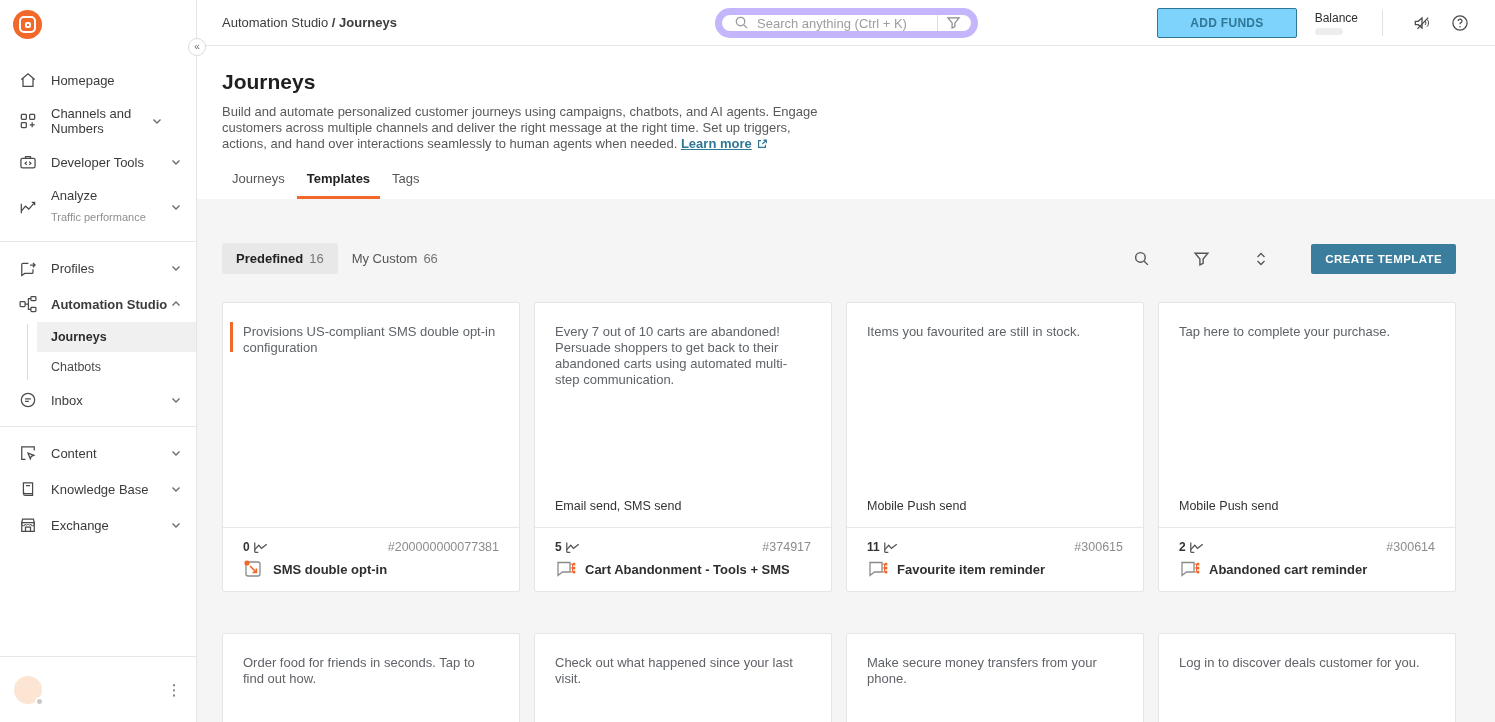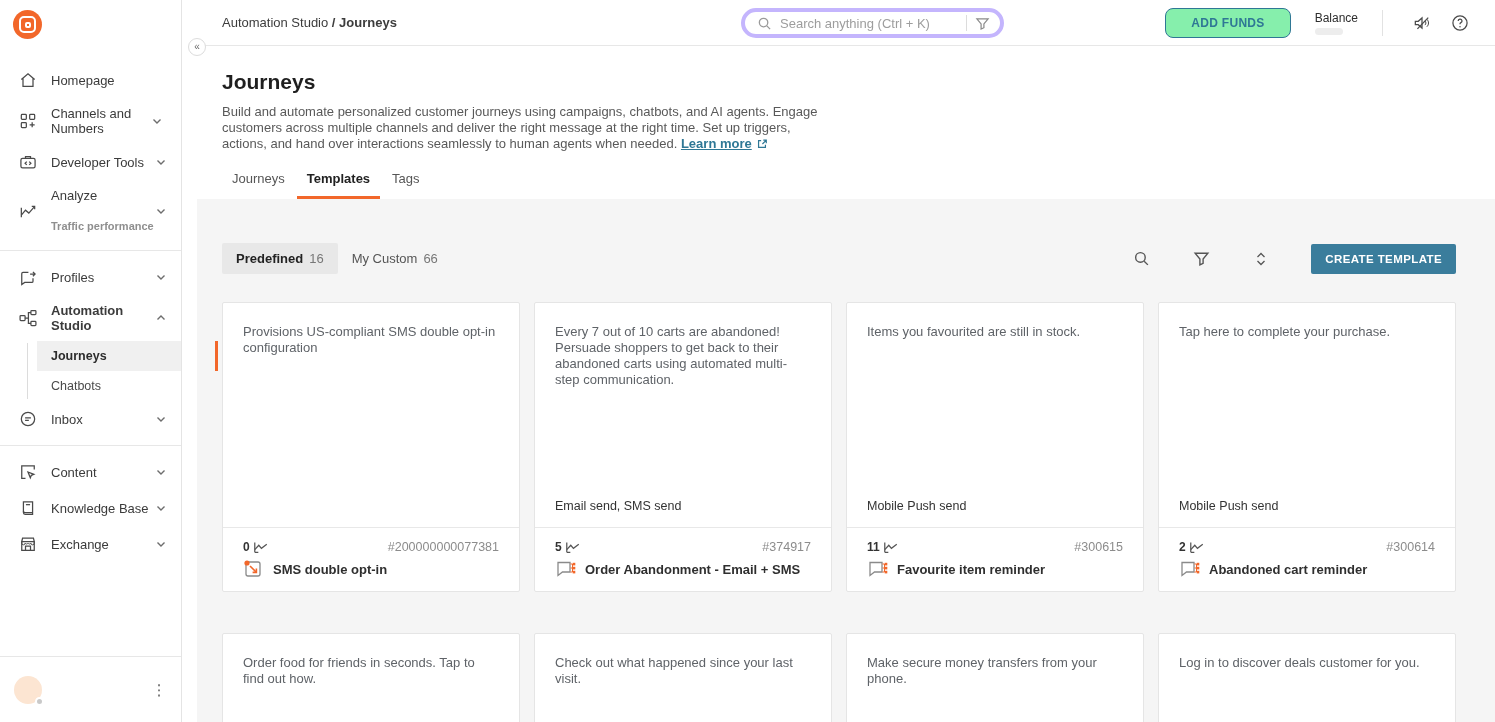--- a/index.html
+++ b/index.html
@@ -1,34 +1,34 @@
 <!DOCTYPE html>
 <html><head>
 <meta charset="utf-8">
 <style>
   * { margin:0; padding:0; box-sizing:border-box; }
   html,body { width:1495px; height:722px; overflow:hidden; background:#fff;
     font-family:"Liberation Sans", sans-serif; color:#3b3b3b; }
 
   
-  .sidebar { position:absolute; left:0; top:0; width:182px; height:722px;
+  .sidebar { position:absolute; left:0; top:0; width:197px; height:722px;
     background:#fff; border-right:1px solid #e4e4e4; z-index:5; }
   .logo-wrap { padding:10px 0 0 13px; height:58px; }
   .logo { width:29px; height:29px; border-radius:50%; background:#f2672a;
     display:flex; align-items:center; justify-content:center; }
   .logo-ring { width:17px; height:17px; border:2.5px solid #fff; border-radius:5px;
     display:flex; align-items:center; justify-content:center; }
   .logo-core { width:6px; height:6px; border:2px solid #fff; border-radius:2px; }
   .nav { padding-top:4px; }
   .nav-item { display:flex; align-items:center; padding:8px 14px 8px 18px;
     min-height:34px; cursor:pointer; position:relative; }
   .nav-icon { width:20px; height:20px; flex:0 0 20px; margin-right:13px; color:#4a4a4a; }
   .nav-icon svg { width:20px; height:20px; display:block; }
   .nav-label { font-size:13px; color:#3b3b3b; line-height:15px; flex:1; }
-  .nav-label .sub { display:block; font-size:11px; color:#8f8f8f; margin-top:16px;font-weight:bold; }
+  .nav-label .sub { display:block; font-size:11px; color:#8f8f8f; margin-top:7px; }
   .nav-item.bold .nav-label { font-weight:bold; }
   .chev { width:12px; height:12px; color:#6d6d6d; flex:0 0 12px; }
   .chev svg { width:12px; height:12px; display:block; }
   .nav-divider { height:1px; background:#e7e7e7; margin:8px 0; }
   .sub-wrap { position:relative; padding-left:27px; }
   .tree-line { position:absolute; left:27px; top:2px; bottom:2px; width:1px; background:#dcdcdc; }
   .sub-item { position:relative; margin-left:10px; padding:8px 0 8px 14px;
     font-size:12.5px; color:#4a4a4a; cursor:pointer; }
   .sub-item.active { background:#f0f0f0; font-weight:bold; color:#2c2c2c; }
   .active-bar { position:absolute; right:-37px; top:0; bottom:0; width:3px; background:#f2672a; }
@@ -42,33 +42,33 @@
   .collapse-btn { position:absolute; left:188px; top:38px; width:18px; height:18px;
     background:#fff; border:1px solid #dcdcdc; border-radius:50%; z-index:9;
     font-size:10px; color:#6d6d6d; display:flex; align-items:center; justify-content:center;
     cursor:pointer; padding-bottom:1px; }
 
   
   .topbar { position:absolute; left:197px; top:0; right:0; height:46px; background:#fff;
     border-bottom:1px solid #e7e7e7; display:flex; align-items:center; padding:0 20px 0 25px; }
   .breadcrumb { font-size:13px; color:#3c3c3c; white-space:nowrap; }
   .breadcrumb .bc-current { font-weight:bold; }
-  .searchbox { position:absolute; left:544px; top:8px; width:263px; height:30px;
-    border:4px solid #c4b5fd; border-radius:15px; display:flex; align-items:center;
+  .searchbox { position:absolute; left:518px; top:8px; width:263px; height:30px;
+    border:7px solid #c4b5fd; border-radius:15px; display:flex; 
     padding:0 10px 0 12px; background:#fff; }
   .searchbox svg { flex:0 0 auto; }
   .search-input { border:none; outline:none; flex:1; font-size:13px; color:#444;
     margin-left:8px; font-family:"Liberation Sans", sans-serif; background:transparent; min-width:0; }
   .search-input::placeholder { color:#9d9d9d; }
   .search-sep { width:1px; height:16px; background:#dcdcdc; margin:0 8px; }
   .topbar-right { margin-left:auto; display:flex; align-items:center; }
-  .add-funds { border:1px solid #2f7795; color:#2f7795; background:#86efac; font-weight:bold;
-    font-size:12px; letter-spacing:.3px; padding:7px 25px; border-radius:8px; cursor:pointer;
+  .add-funds { border:1px solid #2f7795; color:#2f7795; background:#7dd3fc; font-weight:bold;
+    font-size:12px; letter-spacing:.3px; padding:7px 32px; border-radius:2px; cursor:pointer;
     font-family:"Liberation Sans", sans-serif; }
-  .balance-wrap { margin:0 24px 0 24px; text-align:left; }
+  .balance-wrap { margin:0 24px 0 18px; text-align:left; }
   .balance-label { font-size:12px; color:#2e2e2e; }
   .balance-masked { width:28px; height:7px; background:#ededed; border-radius:4px; margin-top:3px; }
   .top-sep { width:1px; height:26px; background:#e2e2e2; margin-right:16px; }
   .icon-btn { width:30px; height:30px; display:flex; align-items:center; justify-content:center;
     color:#4a4a4a; cursor:pointer; margin-left:8px; }
 
   
   .main { position:absolute; left:197px; top:46px; right:0; bottom:0; background:#fff; }
   .page-head { padding:24px 25px 0 25px; }
   .page-title { font-size:21px; font-weight:bold; color:#1f1f1f; }
@@ -446,21 +446,21 @@
           <div class="cf-row2">
             <span class="cf-icon">
               <svg width="22" height="20" viewBox="0 0 22 20" fill="none">
                   <path d="M3 3.5h12v9.5H7.5L3 16.5z" stroke="#8a8a8a" stroke-width="1.3"></path>
                   <path d="M15.5 5h2M15.5 9h2M15.5 13h2M17.5 5v8" stroke="#f2672a" stroke-width="1"></path>
                   <rect x="17.7" y="3.8" width="2.6" height="2.6" fill="#f2672a"></rect>
                   <rect x="17.7" y="7.8" width="2.6" height="2.6" fill="#f2672a"></rect>
                   <rect x="17.7" y="11.8" width="2.6" height="2.6" fill="#f2672a"></rect>
                 </svg>
             </span>
-            <span class="cf-name">Order Abandonment - Email + SMS</span>
+            <span class="cf-name">Cart Abandonment - Tools + SMS</span>
           </div>
         </div>
       </div>
 
       <div class="card">
         <div class="card-body">
           <div class="card-desc">Items you favourited are still in stock.</div>
           <div class="card-channels">Mobile Push send</div>
         </div>
         <div class="card-footer">

